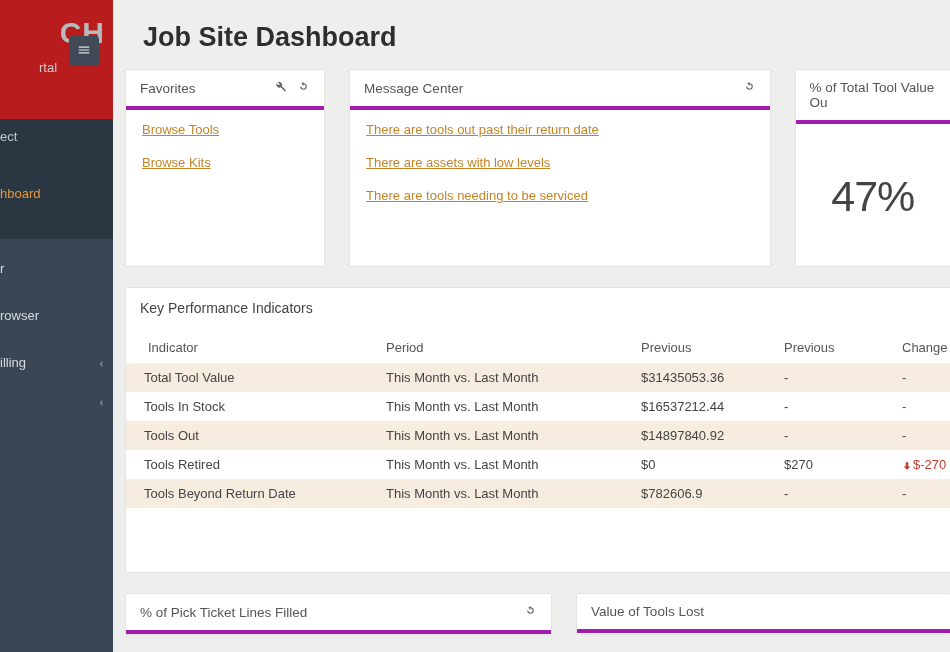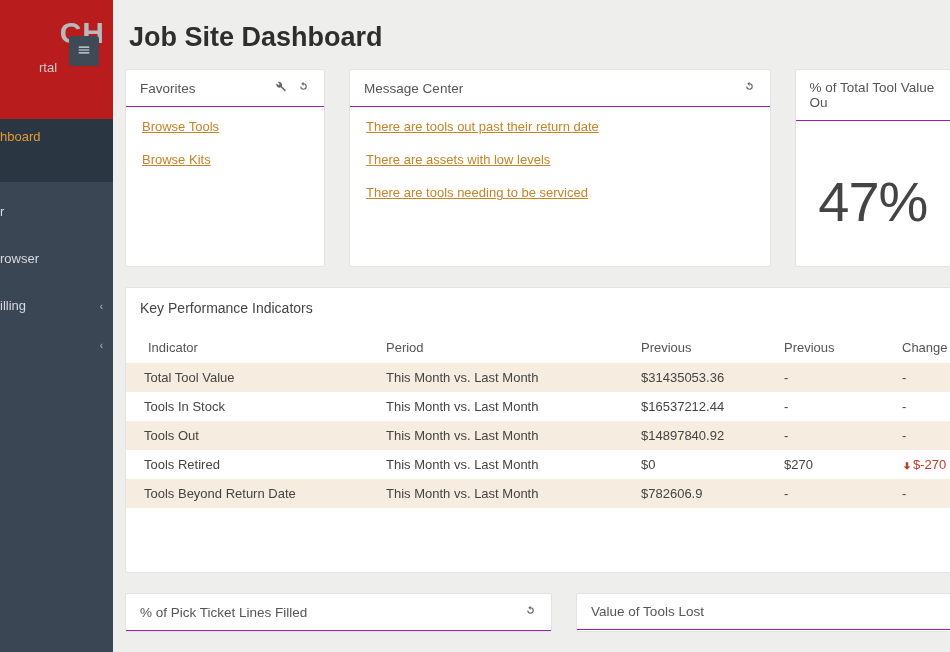--- a/index.html
+++ b/index.html
@@ -104,38 +104,38 @@
     left: 113px; top: 0;
     width: 837px;
     height: 652px;
     overflow: hidden;
     padding: 18px 0 0 12px;
   }
   .page-title {
     font-size: 27px;
     font-weight: 700;
     color: #2e2e2e;
-    margin: 4px 0 16px 4px;
+    margin: 4px 0 16px 18px;
   }
 
   
   .row {
     display: flex;
     gap: 24px;
   }
   .card {
     background: #fff;
     border: 1px solid #e3e3e3;
     border-radius: 2px;
   }
   .card-header {
     padding: 10px 14px;
     font-size: 13.5px;
     color: #555;
-    border-bottom: 1px solid #a21caf;
+    border-bottom: 4px solid #a21caf;
     display: flex;
     align-items: center;
     justify-content: space-between;
   }
   .card-header .title { flex: 1; }
   .card-header .icons { display: flex; gap: 10px; color: #666; }
   .card-header .icons span { cursor: pointer; }
   .card-body {
     padding: 12px 16px 14px 16px;
   }
@@ -147,21 +147,21 @@
     color: #c58426;
     text-decoration: underline;
     font-size: 13px;
     cursor: pointer;
     display: block;
   }
   .fav-card .link { margin-bottom: 18px; }
   .msg-card .link { margin-bottom: 18px; }
 
   .big-pct {
-    font-size: 56px;
+    font-size: 43px;
     font-weight: 400;
     color: #444;
     text-align: center;
     padding-top: 48px;
     letter-spacing: -1px;
   }
 
   
   .kpi-card {
     margin-top: 20px;
@@ -230,20 +230,21 @@
   <div class="hamburger-btn">
     <span>
       <svg viewBox="0 0 24 24">
           <path fill="currentColor" d="M3 6h18v2H3V6zm0 5h18v2H3v-2zm0 5h18v2H3v-2z"></path>
         </svg>
     </span>
   </div>
 
   <div class="nav nav-group-dark" id="nav-top">
 
+      <div class="nav-item" style="margin-bottom: 22px;">ect</div>
       <div class="nav-item active" style="margin-bottom: 22px;">hboard</div>
     </div>
   <div class="nav-group-light" id="nav-bottom">
 
   <div class="nav-item" style="margin-bottom: 12px;">r</div>
       <div class="nav-item" style="margin-bottom: 12px;">rowser</div>
       <div class="nav-item" style="margin-bottom: 12px;">illing<span class="chev">‹</span></div>
       <div class="nav-item" style="margin-bottom: 12px;">
         <span class="chev">‹</span>
       </div>

